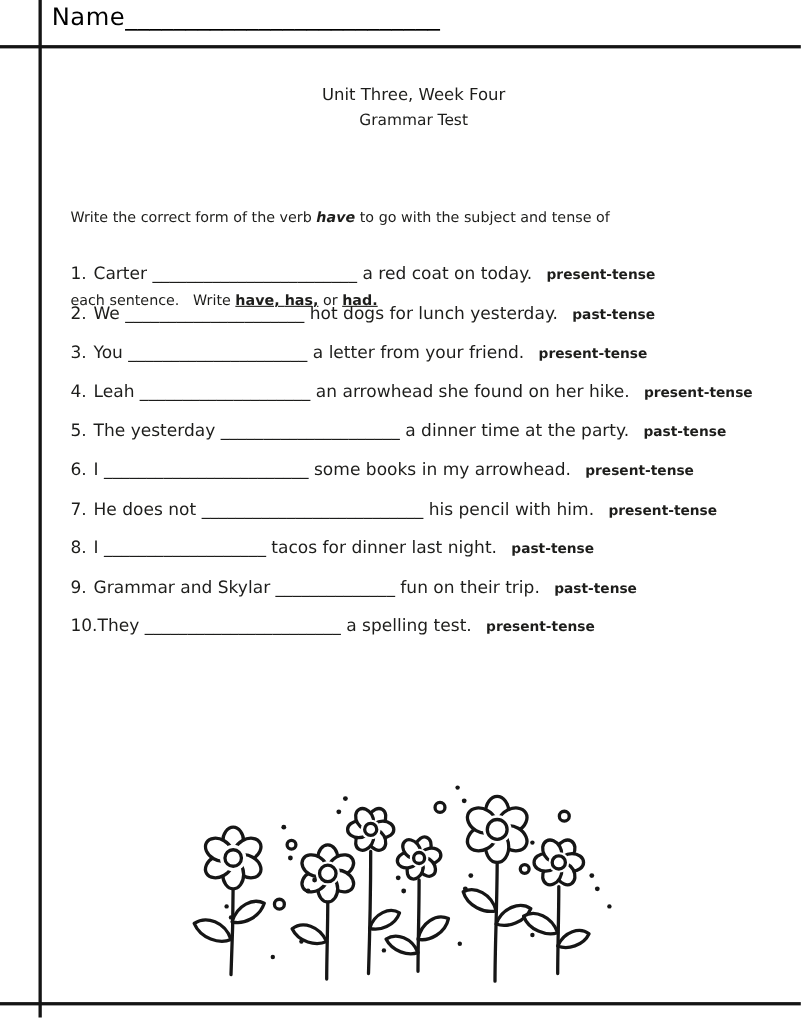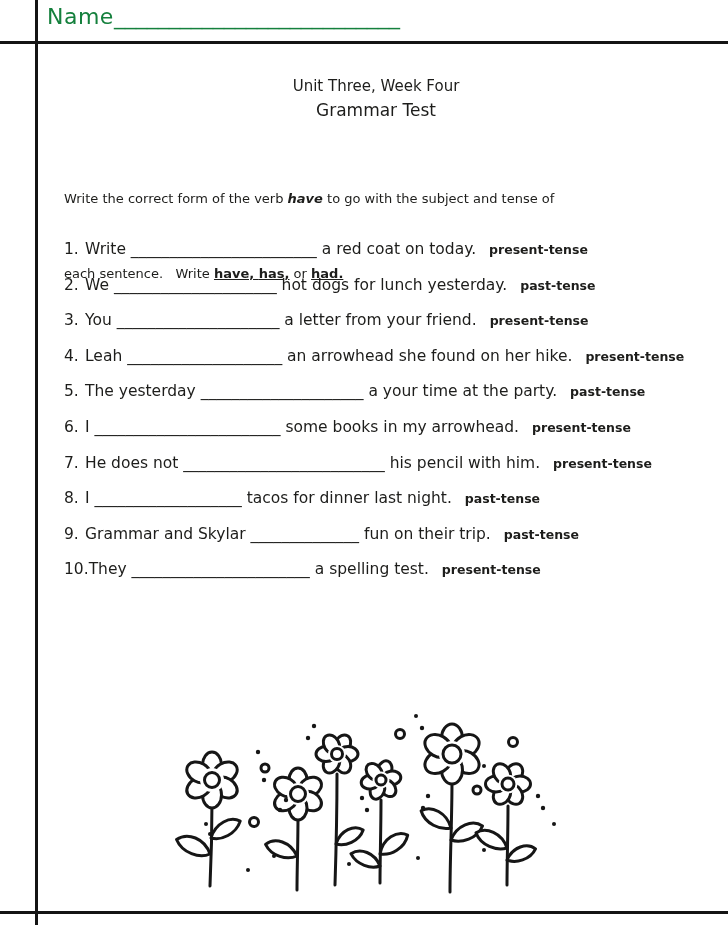--- a/index.html
+++ b/index.html
@@ -6,27 +6,27 @@
   body{
     width:728px;height:925px;position:relative;background:#ffffff;
     font-family:"DejaVu Sans",sans-serif;color:#1d1d1b;overflow:hidden;
   }
   .rule-top{position:absolute;left:0;right:0;top:41px;height:3px;background:#141414;}
   .rule-bottom{position:absolute;left:0;right:0;top:911px;height:3px;background:#141414;}
   .rule-left{position:absolute;top:0;bottom:0;left:35px;width:3px;background:#141414;}
 
   .name-block{
     position:absolute;left:47px;top:4px;font-size:22px;letter-spacing:.5px;
-    white-space:pre;color:#15803d;
+    white-space:pre;color:#000000;
   }
   .name-line{letter-spacing:0;}
 
   .header{position:absolute;left:0;right:0;top:77px;text-align:center;padding-left:24px;}
   .unit-line{font-size:15px;line-height:18px;}
-  .test-title{font-size:17px;line-height:26px;margin-top:2px;}
+  .test-title{font-size:14px;line-height:26px;margin-top:2px;}
 
   .instructions{
     position:absolute;left:64px;top:136px;width:640px;
     font-size:13px;line-height:25px;white-space:pre-wrap;
   }
   .bold{font-weight:bold;text-decoration:underline;}
   .bold-italic{font-weight:bold;font-style:italic;}
 
   .questions{position:absolute;left:64px;top:241px;width:660px;}
   .q-row{white-space:pre;font-size:15.5px;line-height:17px;margin-bottom:18.6px;}
@@ -53,25 +53,25 @@
   <div class="unit-line">Unit Three, Week Four</div>
   <div class="test-title">Grammar Test</div>
 </div>
 
 <div class="instructions">
   <div><span>Write the correct form of the verb </span><span class="bold-italic">have</span><span> to go with the subject and tense of</span></div>
   <div><span>each sentence.   Write </span><span class="bold">have, </span><span class="bold">has,</span><span> or </span><span class="bold">had.</span></div>
 </div>
 
 <div class="questions">
-  <div class="q-row"><span class="q-num">1.</span><span>Write </span><span class="blank">________________________</span><span> a red coat on today.</span><span class="tense">present-tense</span></div>
+  <div class="q-row"><span class="q-num">1.</span><span>Carter </span><span class="blank">________________________</span><span> a red coat on today.</span><span class="tense">present-tense</span></div>
   <div class="q-row"><span class="q-num">2.</span><span>We </span><span class="blank">_____________________</span><span> hot dogs for lunch yesterday.</span><span class="tense">past-tense</span></div>
   <div class="q-row"><span class="q-num">3.</span><span>You </span><span class="blank">_____________________</span><span> a letter from your friend.</span><span class="tense">present-tense</span></div>
   <div class="q-row"><span class="q-num">4.</span><span>Leah </span><span class="blank">____________________</span><span> an arrowhead she found on her hike.</span><span class="tense">present-tense</span></div>
-  <div class="q-row"><span class="q-num">5.</span><span>The yesterday </span><span class="blank">_____________________</span><span> a your time at the party.</span><span class="tense">past-tense</span></div>
+  <div class="q-row"><span class="q-num">5.</span><span>The yesterday </span><span class="blank">_____________________</span><span> a dinner time at the party.</span><span class="tense">past-tense</span></div>
   <div class="q-row"><span class="q-num">6.</span><span>I </span><span class="blank">________________________</span><span> some books in my arrowhead.</span><span class="tense">present-tense</span></div>
   <div class="q-row"><span class="q-num">7.</span><span>He does not </span><span class="blank">__________________________</span><span> his pencil with him.</span><span class="tense">present-tense</span></div>
   <div class="q-row"><span class="q-num">8.</span><span>I </span><span class="blank">___________________</span><span> tacos for dinner last night.</span><span class="tense">past-tense</span></div>
   <div class="q-row"><span class="q-num">9.</span><span>Grammar and Skylar </span><span class="blank">______________</span><span> fun on their trip.</span><span class="tense">past-tense</span></div>
   <div class="q-row"><span class="q-num">10.</span><span>They </span><span class="blank">_______________________</span><span> a spelling test.</span><span class="tense">present-tense</span></div>
 </div>
 
 <svg class="flowers" width="404" height="194" viewBox="0 0 404 194">
 
   <g>

